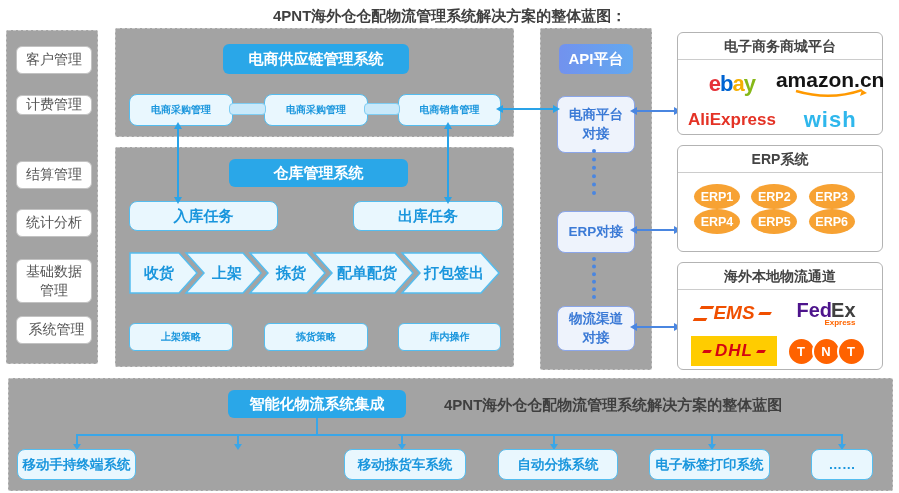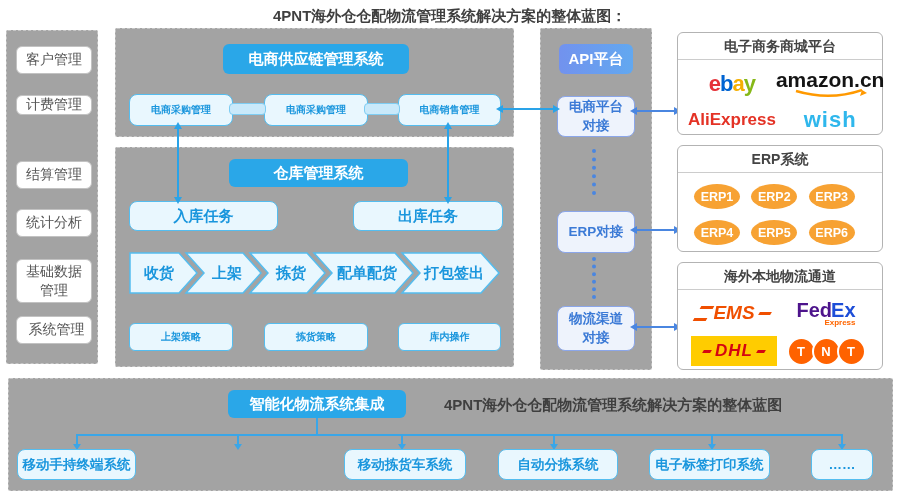--- a/index.html
+++ b/index.html
@@ -15,21 +15,21 @@
            color:#555;font-size:14px;display:flex;align-items:center;justify-content:center;text-align:center;padding:0 6px;box-sizing:border-box;}
   .api-node{position:absolute;left:16px;width:78px;background:#eef3fc;border:1px solid #8ba6ea;border-radius:8px;
             color:#3b7ad6;font-weight:bold;font-size:13.5px;display:flex;align-items:center;justify-content:center;
             text-align:center;line-height:1.35;padding:0 6px;box-sizing:border-box;}
   .tube{position:absolute;height:12px;background:#c9e9fa;border:1.5px solid #7ecdf3;border-radius:4px;box-sizing:border-box;}
   .panel{position:absolute;left:677px;width:206px;background:#fff;border:1px solid #b3b3b3;border-radius:6px;box-sizing:border-box;}
   .panel-title{height:26px;line-height:26px;text-align:center;color:#444;font-weight:600;font-size:14px;border-bottom:1px solid #ccc;}
   .logo-grid{display:grid;grid-template-columns:1fr 1fr;align-items:center;justify-items:center;padding:6px 10px;}
   .pill{width:46px;height:25px;background:#f7a233;border-radius:50%;color:#fff;font-weight:bold;font-size:12.5px;
         display:flex;align-items:center;justify-content:center;}
-  .pill-grid{display:grid;grid-template-columns:1fr 1fr 1fr;row-gap:11px;padding:11px 16px 0;}
+  .pill-grid{display:grid;grid-template-columns:1fr 1fr 1fr;padding:11px 16px 0;}
   
   .v-arrow{position:absolute;width:2px;background:#2aa3e8;}
   .v-arrow::before{content:'';position:absolute;top:-6px;left:-3.5px;border-left:4.5px solid transparent;border-right:4.5px solid transparent;border-bottom:7px solid #2aa3e8;}
   .v-arrow::after{content:'';position:absolute;bottom:-6px;left:-3.5px;border-left:4.5px solid transparent;border-right:4.5px solid transparent;border-top:7px solid #2aa3e8;}
   .h-arrow{position:absolute;height:2px;background:#2aa3e8;}
   .h-arrow::before{content:'';position:absolute;left:-6px;top:-3.5px;border-top:4.5px solid transparent;border-bottom:4.5px solid transparent;border-right:7px solid #2aa3e8;}
   .h-arrow::after{content:'';position:absolute;right:-6px;top:-3.5px;border-top:4.5px solid transparent;border-bottom:4.5px solid transparent;border-left:7px solid #2aa3e8;}
   .h-arrow.royal{background:#4a86e0;}
   .h-arrow.royal::before{border-right-color:#4a86e0;}
   .h-arrow.royal::after{border-left-color:#4a86e0;}
@@ -43,21 +43,21 @@
   
   .ebay{font-weight:bold;font-size:22px;letter-spacing:-1px;}
   .amz{font-weight:bold;font-size:21px;color:#141414;line-height:1;text-align:center;}
   .ali{font-weight:bold;font-size:17px;color:#e43225;}
   .wish{font-weight:bold;font-size:22px;color:#2fb7ec;letter-spacing:1px;}
   .ems{font-weight:bold;font-style:italic;font-size:19px;color:#f04f00;display:flex;align-items:center;}
   .ems::before{content:'';display:inline-block;width:13px;height:9px;border-top:3px solid #f04f00;border-bottom:3px solid #f04f00;transform:skewX(-30deg);margin-right:3px;}
   .ems::after{content:'';display:inline-block;width:12px;height:3px;background:#f04f00;transform:skewX(-30deg);margin-left:4px;}
   .fedex{line-height:1;font-weight:bold;font-size:20px;}
   .fedex .fed{color:#4d148c;}
-  .fedex .ex{color:#1d4ed8;margin-left:-1px;}
+  .fedex .ex{color:#404040;margin-left:-1px;}
   .fedex .express{display:block;text-align:right;font-size:8px;color:#ff6600;font-weight:bold;margin-top:-1px;}
   .dhl{background:#ffcc00;width:86px;height:30px;display:flex;align-items:center;justify-content:center;}
   .dhl .dhl-text{color:#d40511;font-weight:bold;font-style:italic;font-size:17px;letter-spacing:1px;}
   .dhl::before,.dhl::after{content:'';width:8px;height:3px;background:#d40511;transform:skewX(-30deg);}
   .dhl::before{margin-right:4px;}
   .dhl::after{margin-left:4px;}
   .tnt{display:flex;}
   .tnt .tnt-c{width:25px;height:25px;border-radius:50%;background:#ff6200;border:2px solid #fff;margin-left:-4px;
               color:#fff;font-weight:bold;font-size:13px;display:flex;align-items:center;justify-content:center;box-sizing:content-box;}
   .tnt .tnt-c:first-child{margin-left:0;}
@@ -108,21 +108,21 @@
     <div class="box-blue" style="left:13px;top:175px;width:102px;height:26px;border-radius:6px;">上架策略</div>
     <div class="box-blue" style="left:148px;top:175px;width:102px;height:26px;border-radius:6px;">拣货策略</div>
     <div class="box-blue" style="left:282px;top:175px;width:101px;height:26px;border-radius:6px;">库内操作</div>
   </div>
 
   <div class="v-arrow" style="left:177px;top:128px;height:70px;"></div>
   <div class="v-arrow" style="left:447px;top:128px;height:70px;"></div>
 
   <div class="dashed" style="left:540px;top:28px;width:110px;height:340px;">
     <div class="hdr-blue" style="left:18px;top:15px;width:74px;height:30px;background:linear-gradient(90deg,#7292ee,#62a8f0);">API平台</div>
-    <div class="api-node" style="top:67px;height:41px;">电商平台对接</div>
+    <div class="api-node" style="top:67px;height:57px;">电商平台对接</div>
     <div class="dot-chain" style="left:51px;top:120px;height:46px;"></div>
     <div class="api-node" style="top:182px;height:42px;">ERP对接</div>
     <div class="dot-chain" style="left:51px;top:228px;height:42px;"></div>
     <div class="api-node" style="top:277px;height:45px;">物流渠道对接</div>
   </div>
 
   <div class="h-arrow" style="left:502px;top:108px;width:52px;"></div>
   <div class="h-arrow royal" style="left:636px;top:110px;width:39px;"></div>
   <div class="h-arrow royal" style="left:636px;top:229px;width:39px;"></div>
   <div class="h-arrow royal" style="left:636px;top:326px;width:39px;"></div>

